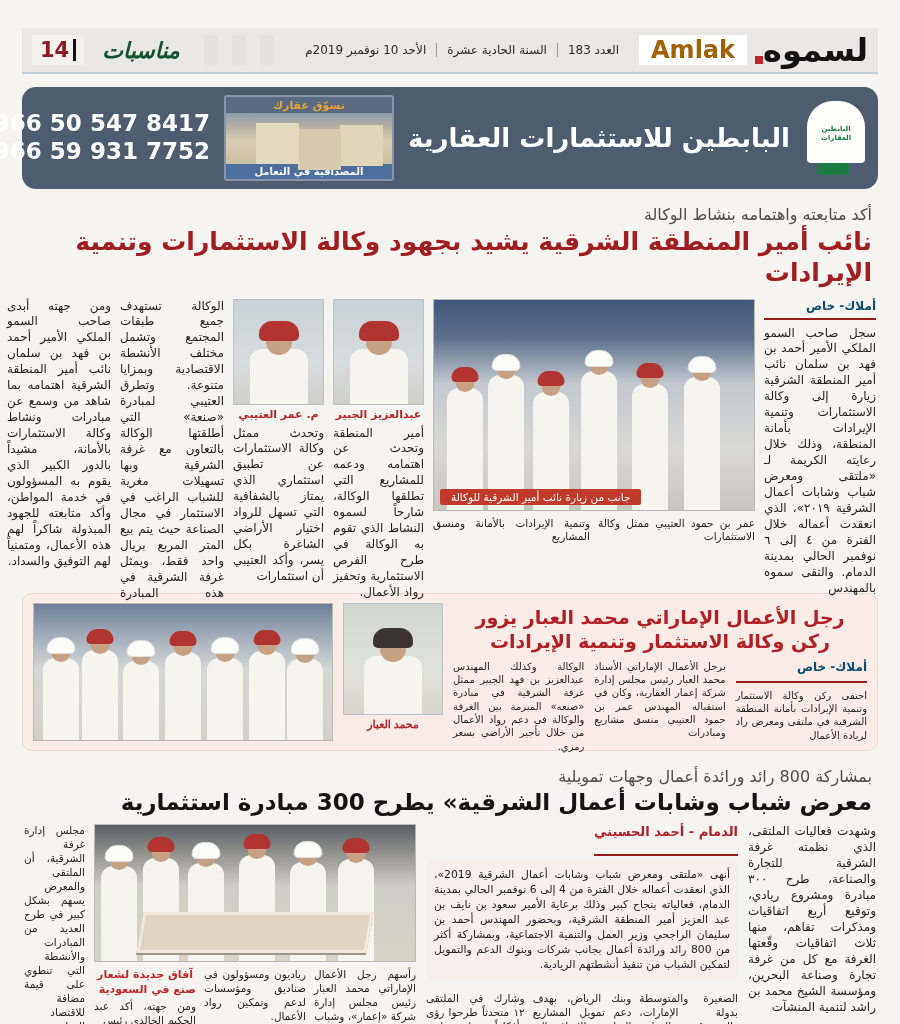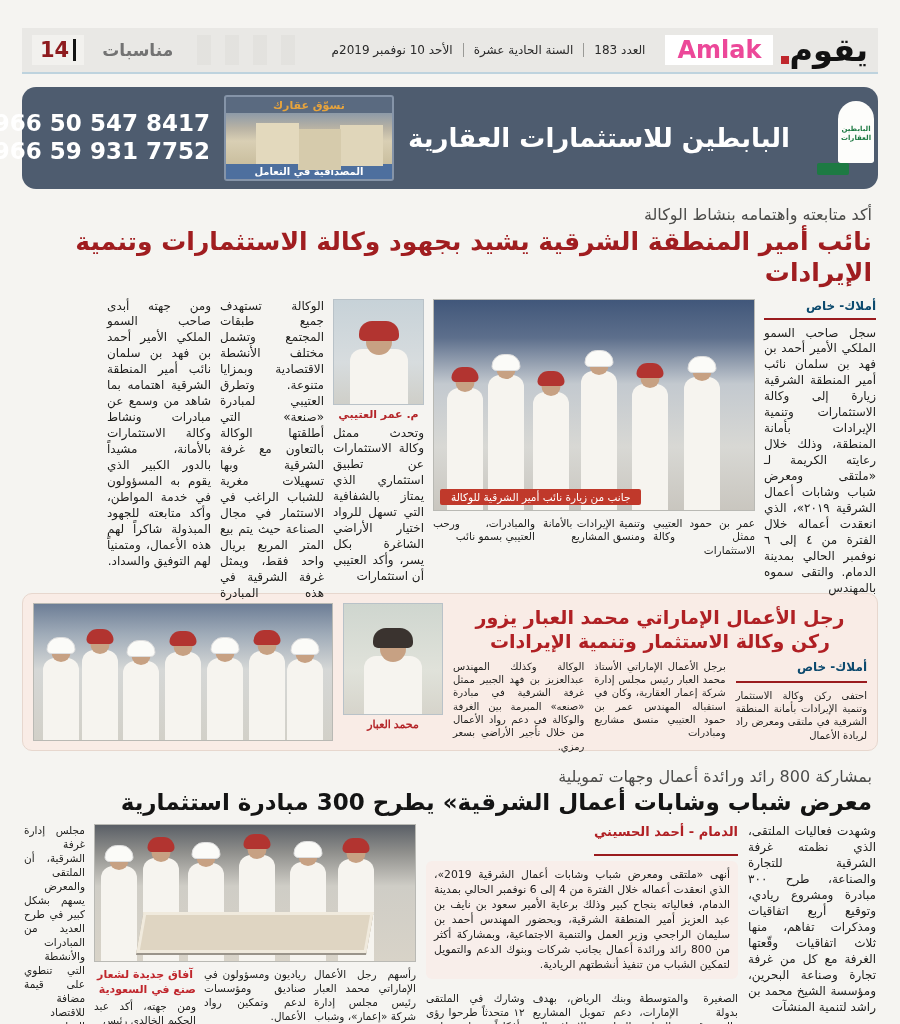--- a/index.html
+++ b/index.html
@@ -10,39 +10,39 @@
     font-family:"DejaVu Sans","Liberation Sans",sans-serif; color:#1d1d1b;
   }
   
   .topbar {
     margin:28px 22px 0; height:46px; background:#e9e8e5;
     border-bottom:2px solid #bed3de;
     display:flex; align-items:center; gap:10px; padding:0 10px;
   }
   .brand-ar { font-size:32px; font-weight:800; color:#121212; position:relative; line-height:1; padding-left:6px; }
   .brand-ar::after { content:""; position:absolute; bottom:2px; left:-2px; width:8px; height:8px; background:#c0272d; }
-  .brand-en { background:#fff; color:#ec4899; font-weight:800; font-size:24px; padding:3px 12px; line-height:1; }
+  .brand-en { background:#fff; color:#a16207; font-weight:800; font-size:24px; padding:3px 12px; line-height:1; }
   .meta { display:flex; align-items:center; font-size:12px; color:#2a2a2a; }
   .meta > span { padding:0 10px; border-left:1px solid #9a9a97; }
   .meta > span:last-child { border-left:none; }
   .pattern { flex:1; height:30px; margin:0 6px; opacity:.5;
     background:repeating-linear-gradient(90deg,#dddcd8 0 14px,#e9e8e5 14px 28px); }
-  .section-name { font-size:17px; font-weight:800; color:#737373; padding:0 8px; }
+  .section-name { font-size:22px; font-weight:800; color:#14532d; padding:0 8px;font-style:italic; }
   .pagenum { direction:ltr; display:flex; align-items:center; gap:4px; background:#f2f1ee; padding:4px 8px; }
   .pagenum .num { color:#8e1b1e; font-weight:800; font-size:21px; line-height:1; }
   .pagenum .bar { width:3px; height:22px; background:#121212; }
   
   .banner {
     margin:13px 22px 0; height:102px; background:#4e5c6f; border-radius:14px;
     display:flex; align-items:center; padding:0 16px; gap:14px;
   }
   .b-logo { width:58px; height:74px; position:relative; flex:0 0 auto; }
-  .b-logo .arch { position:absolute; top:0; left:3px; width:36px; height:62px; background:#fdfdfb;
+  .b-logo .arch { position:absolute; top:0; left:3px; width:58px; height:62px; background:#fdfdfb;
     border-radius:26px 26px 4px 4px; display:flex; align-items:center; justify-content:center; text-align:center;
-    color:#1d7a43; font-size:7px; font-weight:700; line-height:1.3; padding:6px 4px 2px;margin-left:31px; }
+    color:#1d7a43; font-size:7px; font-weight:700; line-height:1.3; padding:6px 4px 2px; }
   .b-logo .base { position:absolute; bottom:0; left:13px; width:32px; height:12px; background:#1d7a43; border-radius:2px; }
   .b-company { color:#fff; font-weight:800; font-size:26px; white-space:nowrap; flex:1; text-align:center; }
   .b-image { width:170px; height:86px; border:2px solid #8594a8; background:#5a6a80; border-radius:3px;
     display:flex; flex-direction:column; overflow:hidden; flex:0 0 auto; }
   .b-tag-top { color:#e8a43c; font-size:11px; font-weight:700; text-align:center; padding:2px 0 1px; }
   .b-photo-area { flex:1; background:linear-gradient(180deg,#8d9aa8 0%,#b9b3a4 30%,#d9cfb4 55%,#cabf9f 100%); position:relative; }
   .b-photo-area::before { content:""; position:absolute; left:18%; top:20%; width:26%; height:80%;
     background:#e3d9bd; box-shadow:42px 6px 0 #d6cbac, 84px 2px 0 #e0d6ba; }
   .b-tag-bottom { background:#4d6f9e; color:#fff; font-size:10px; font-weight:700; text-align:center; padding:2px 0; }
   .b-phones { display:flex; align-items:center; gap:10px; flex:0 0 auto; direction:ltr; }
@@ -109,21 +109,21 @@
     border:3px solid #f0eadd; transform:skewX(-10deg); box-shadow:0 2px 0 #9a948a; }
   .photo-subhead { color:#c0272d; font-weight:800; font-size:11px; text-align:center; line-height:1.35; margin-bottom:2px; }
   .farleft { flex:1; font-size:10.5px; line-height:1.33; text-align:justify; text-align-last:right; }
 </style>
 </head>
 <body>
 
 <div class="page">
 
   <header class="topbar">
-    <div class="brand-ar">يقوم</div>
+    <div class="brand-ar">لسموه</div>
     <div class="brand-en">Amlak</div>
     <div class="meta">
       <span>العدد 183</span>
       <span>السنة الحادية عشرة</span>
       <span>الأحد 10 نوفمبر 2019م</span>
     </div>
     <div class="pattern"></div>
     <div class="section-name">مناسبات</div>
     <div class="pagenum">
       <span class="num">14</span>
@@ -169,24 +169,30 @@
         <div class="fig w" style="left:17%; height:64%"></div>
         <div class="fig" style="left:31%; height:56%"></div>
         <div class="fig w" style="left:46%; height:66%"></div>
         <div class="fig" style="left:62%; height:60%"></div>
         <div class="fig w" style="left:78%; height:63%"></div>
         <div class="photo-cap">جانب من زيارة نائب أمير الشرقية للوكالة</div>
       </div>
       <div class="minirow">
         <div class="mcol">عمر بن حمود العتيبي ممثل وكالة الاستثمارات</div>
         <div class="mcol">وتنمية الإيرادات بالأمانة ومنسق المشاريع</div>
-        <div class="mcol">والمبادرات، ورحب العتيبي بسمو نائب</div>
-      </div>
-    </div>
-
+      </div>
+    </div>
+
+    <div class="pcol">
+      <div class="portrait">
+          <div class="fig"></div>
+        </div>
+      <div class="pname">عبدالعزيز الجبير</div>
+      <p class="body">أمير المنطقة وتحدث عن اهتمامه ودعمه للمشاريع التي تطلقها الوكالة، شارحاً لسموه النشاط الذي تقوم به الوكالة في طرح الفرص الاستثمارية وتحفيز رواد الأعمال.</p>
+    </div>
 
     <div class="pcol">
       <div class="portrait">
           <div class="fig"></div>
         </div>
       <div class="pname">م. عمر العتيبي</div>
       <p class="body">وتحدث ممثل وكالة الاستثمارات عن تطبيق استثماري الذي يمتاز بالشفافية التي تسهل للرواد اختيار الأراضي الشاغرة بكل يسر، وأكد العتيبي أن استثمارات</p>
     </div>
 
     <div class="a1-colA">

